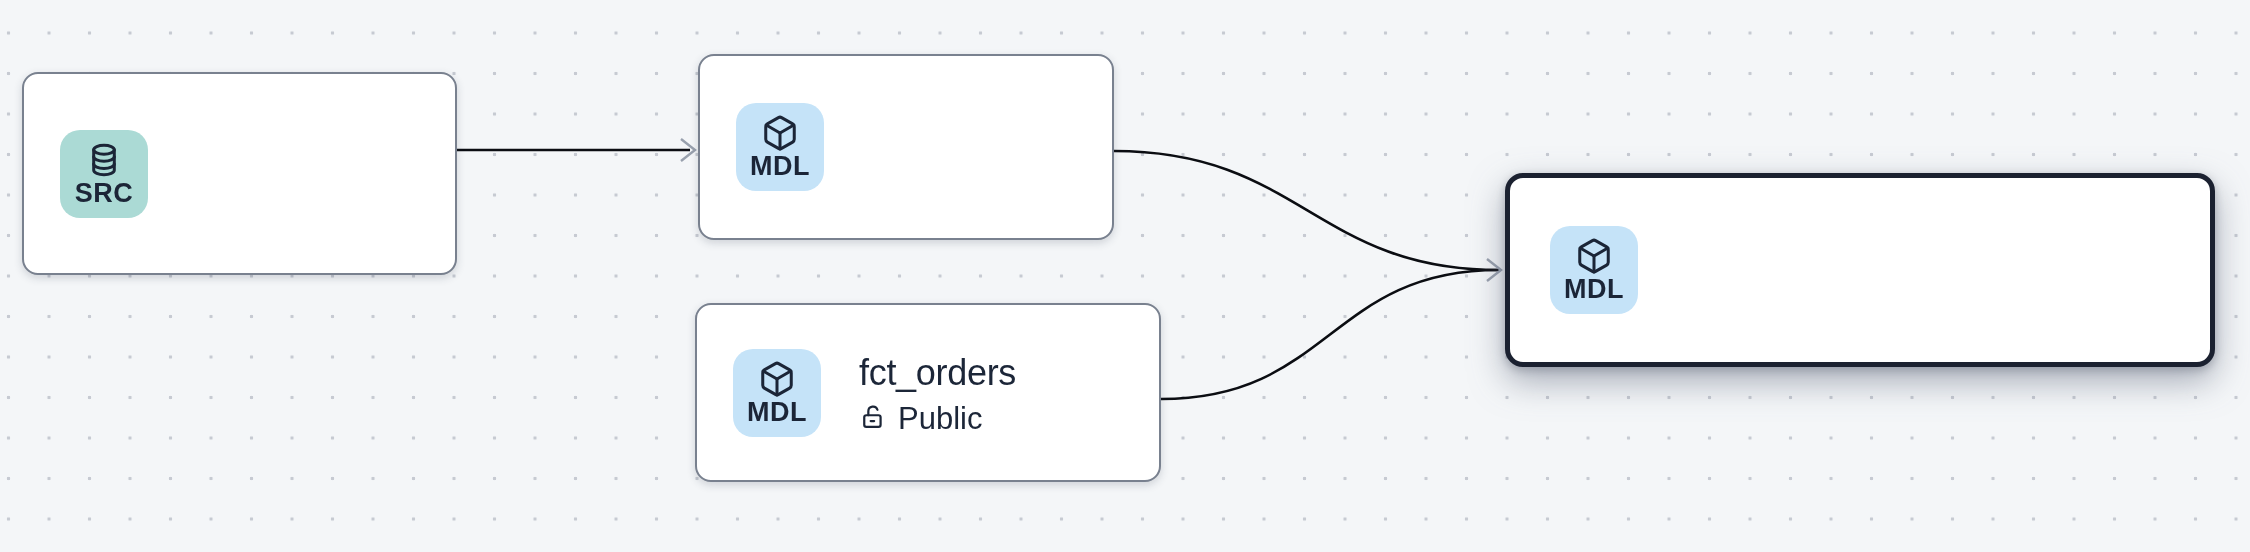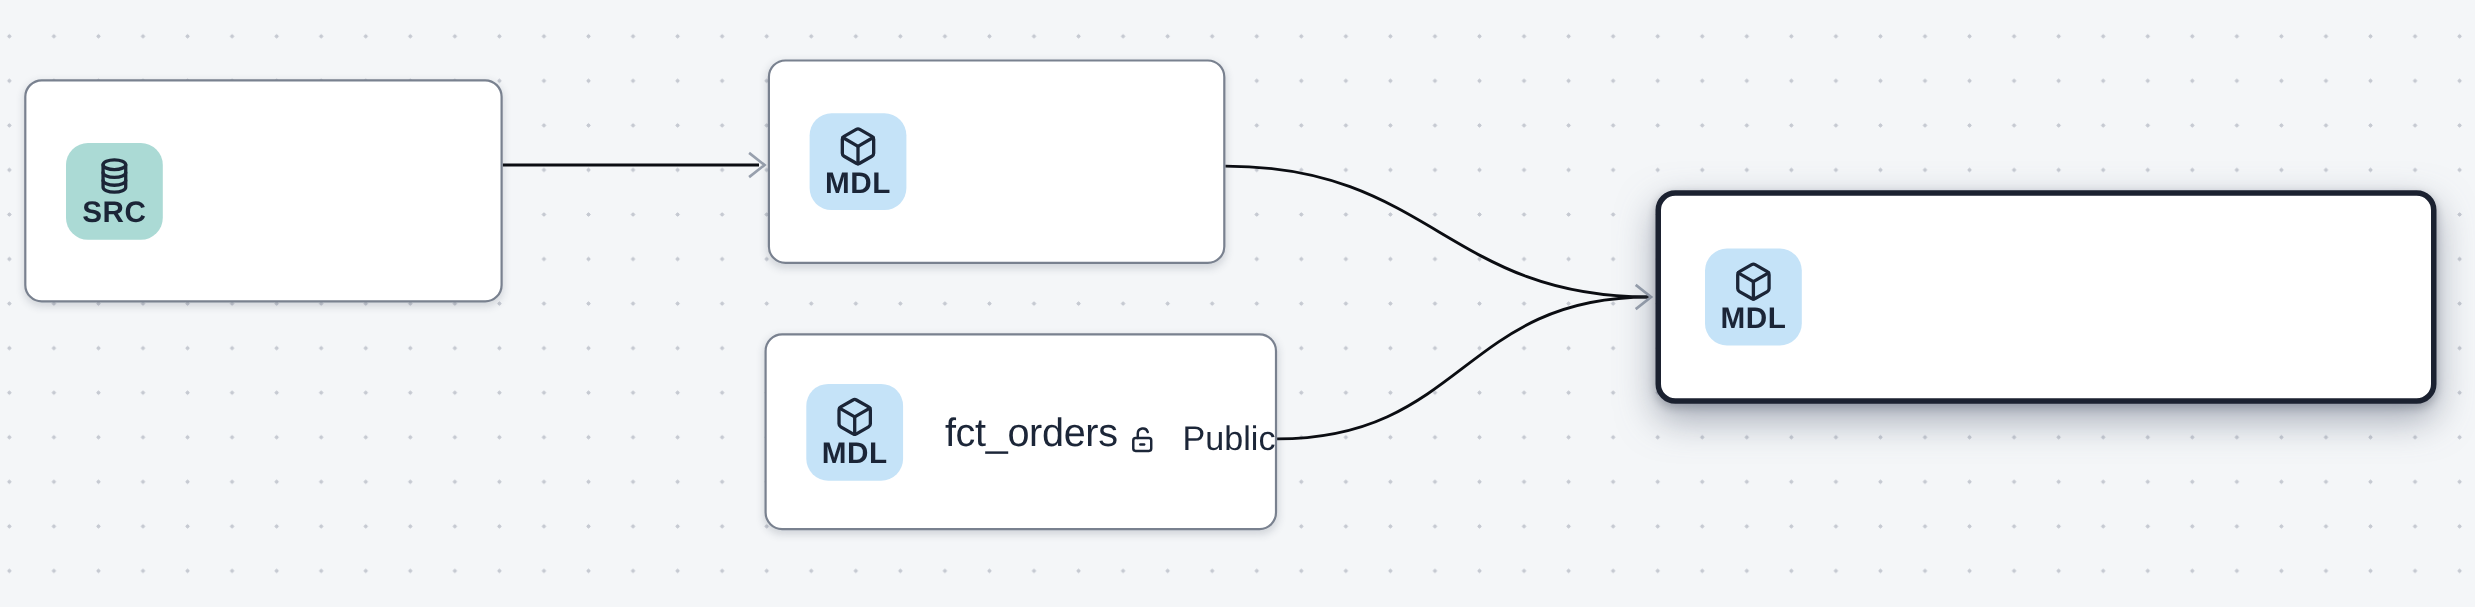--- a/index.html
+++ b/index.html
@@ -79,27 +79,27 @@
   }
   .title{
     font-size:36px;
     font-weight:400;
     letter-spacing:-0.3px;
     color:#1c2638;
     white-space:nowrap;
   }
   .text-col{
     display:flex;
-    flex-direction:row;
+    flex-direction:column;
     gap:9px;
   }
   .access-row{
     display:flex;
-    align-items:flex-end;
-    gap:22px;
+    align-items:flex-start;
+    gap:11px;
     color:#1c2638;
   }
   .access-label{
     font-size:31px;
     font-weight:400;
     color:#1c2638;
     line-height:1;
   }
 </style>
 </head>

